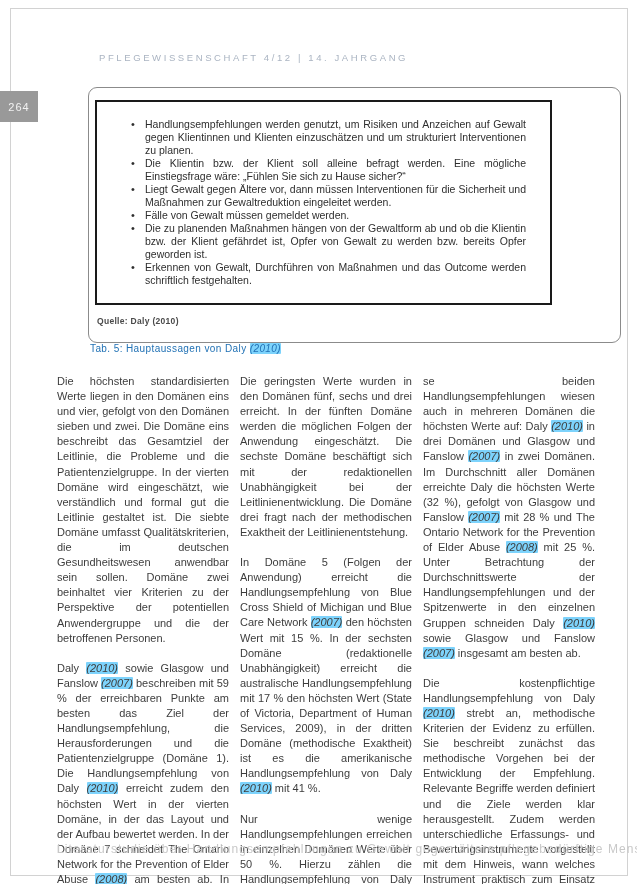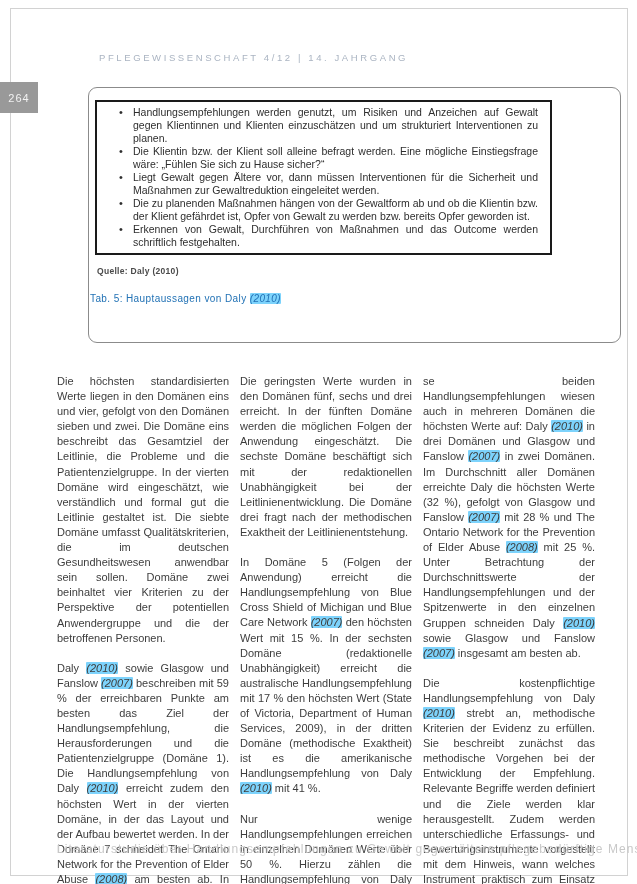--- a/index.html
+++ b/index.html
@@ -22,21 +22,21 @@
     left: 57px; top: 52px;
     font-size: 9.5px;
     letter-spacing: 2.6px;
     color: #aab4c2;
     text-transform: uppercase;
     white-space: nowrap;
     padding-left: 42px;
   }
   .page-number-tab {
     position: absolute;
-    left: 0; top: 82px;
+    left: 0; top: 91px;
     width: 38px; height: 31px;
     background: #999999;
     color: #f2f2f2;
     font-size: 11px;
     letter-spacing: 1px;
     display: flex; align-items: center; justify-content: center;
   }
   .table-frame {
     position: absolute;
     left: 88px; top: 87px;
@@ -44,21 +44,21 @@
     border: 1px solid #8b8b8b;
     border-radius: 9px;
     box-sizing: border-box;
   }
   .bullet-box {
     margin: 12px 68px 0 6px;
     border: 2px solid #1a1a1a;
     padding: 4px 10px 4px 0;
   }
   .bullet-box ul {
-    margin: 0;
+    margin: 12px;
     padding: 0 2px 0 36px;
     list-style: none;
   }
   .bullet-box li {
     position: relative;
     font-size: 10.5px;
     line-height: 13px;
     text-align: justify;
     color: #2e2e2e;
   }
@@ -118,20 +118,21 @@
 <div class="journal-header">Pflegewissenschaft 4/12 | 14. Jahrgang</div>
 
 <div class="page-number-tab">264</div>
 
 <div class="table-frame">
   <div class="bullet-box">
     <ul>
       <li>Handlungsempfehlungen werden genutzt, um Risiken und Anzeichen auf Gewalt gegen Klientinnen und Klienten einzuschätzen und um strukturiert Interventionen zu planen.</li>
       <li>Die Klientin bzw. der Klient soll alleine befragt werden. Eine mögliche Einstiegsfrage wäre: „Fühlen Sie sich zu Hause sicher?“</li>
       <li>Liegt Gewalt gegen Ältere vor, dann müssen Interventionen für die Sicherheit und Maßnahmen zur Gewaltreduktion eingeleitet werden.</li>
+      <li>Fälle von Gewalt müssen gemeldet werden.</li>
       <li>Die zu planenden Maßnahmen hängen von der Gewaltform ab und ob die Klientin bzw. der Klient gefährdet ist, Opfer von Gewalt zu werden bzw. bereits Opfer geworden ist.</li>
       <li>Erkennen von Gewalt, Durchführen von Maßnahmen und das Outcome werden schriftlich festgehalten.</li>
     </ul>
   </div>
   <div class="source-line">Quelle: Daly (2010)</div>
   <div class="table-caption">Tab. 5: Hauptaussagen von Daly <span class="yhl">(2010)</span></div>
 </div>
 
 <div class="body-columns">
   <div class="body-col">

